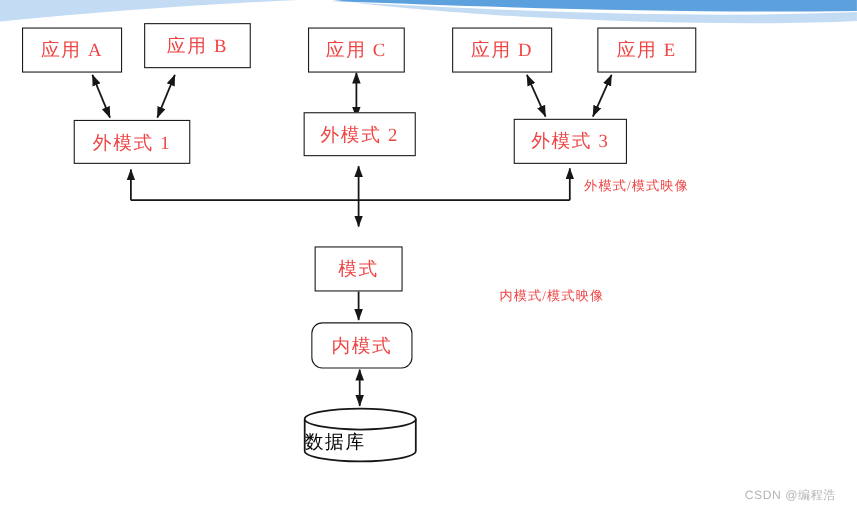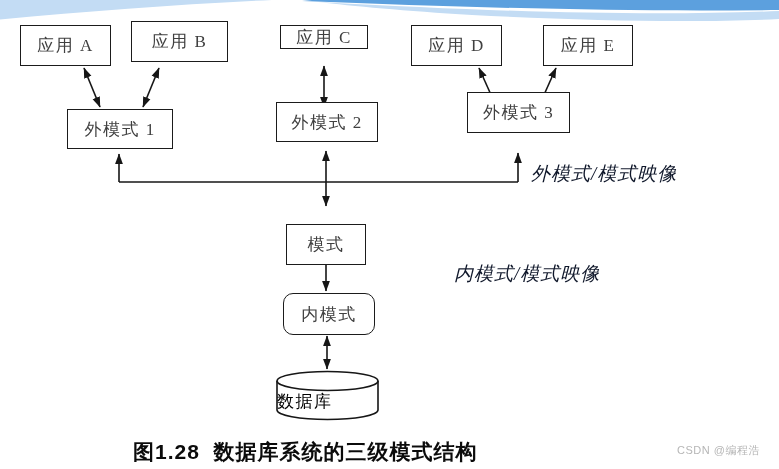--- a/index.html
+++ b/index.html
@@ -14,31 +14,30 @@
   #diagram-svg { position: absolute; left: 0; top: 0; }
   .node {
     position: absolute;
     box-sizing: border-box;
     background: #ffffff;
     border: 1.7px solid #1b1b1b;
     display: flex;
     align-items: center;
     justify-content: center;
     font-size: 17px;
-    color: #404040;
+    color: #ef4444;
     letter-spacing: 1.5px;
     white-space: pre;
   }
   .map-label {
     position: absolute;
-    font-size: 19px;
-    color: #0f172a;
+    font-size: 12px;
+    color: #ef4444;
     letter-spacing: 1px;
     white-space: pre;
-    font-style: italic;
   }
   .db-label {
     position: absolute;
     left: 277px;
     top: 390px;
     width: 101px;
     font-size: 17px;
     color: #000000;
     letter-spacing: 1.5px;
   }
@@ -100,32 +99,31 @@
     </g>
 
     <g stroke="#161616" stroke-width="1.6" fill="#ffffff">
       <path d="M277,381 L277,410 A50.5,9.5 0 0 0 378,410 L378,381"></path>
       <ellipse cx="327.5" cy="381" rx="50.5" ry="9.5"></ellipse>
     </g>
   </svg>
 
   <div class="node" style="left:20px;  top:25px; width:91px; height:41px;">应用 A</div>
   <div class="node" style="left:131px; top:21px; width:97px; height:41px;">应用 B</div>
-  <div class="node" style="left:280px; top:25px; width:88px; height:24px;">应用 C</div>
+  <div class="node" style="left:280px; top:25px; width:88px; height:41px;">应用 C</div>
   <div class="node" style="left:543px; top:25px; width:90px; height:41px;">应用 E</div>
   <div class="node" style="left:411px; top:25px; width:91px; height:41px;">应用 D</div>
 
   <div class="node" style="left:67px;  top:109px; width:106px; height:40px;">外模式 1</div>
   <div class="node" style="left:276px; top:102px; width:102px; height:40px;">外模式 2</div>
-  <div class="node" style="left:467px; top:92px; width:103px; height:41px;text-align:center;">外模式 3</div>
+  <div class="node" style="left:467px; top:108px; width:103px; height:41px;text-align:center;">外模式 3</div>
 
   <div class="node" style="left:286px; top:208px; width:80px; height:41px;margin-top:16px;">模式</div>
   <div class="node" style="left:283px; top:293px; width:92px; height:42px;border-radius:10px;">内模式</div>
 
   <div class="db-label">数据库</div>
 
   <div class="map-label" style="left:531px; top:161px;">外模式/模式映像</div>
   <div class="map-label" style="left:409px; top:261px;margin-left:45px;">内模式/模式映像</div>
 
-  <div class="caption">图1.28  数据库系统的三级模式结构</div>
   <div class="watermark">CSDN @编程浩</div>
 
 </div>
 
 </body></html>

